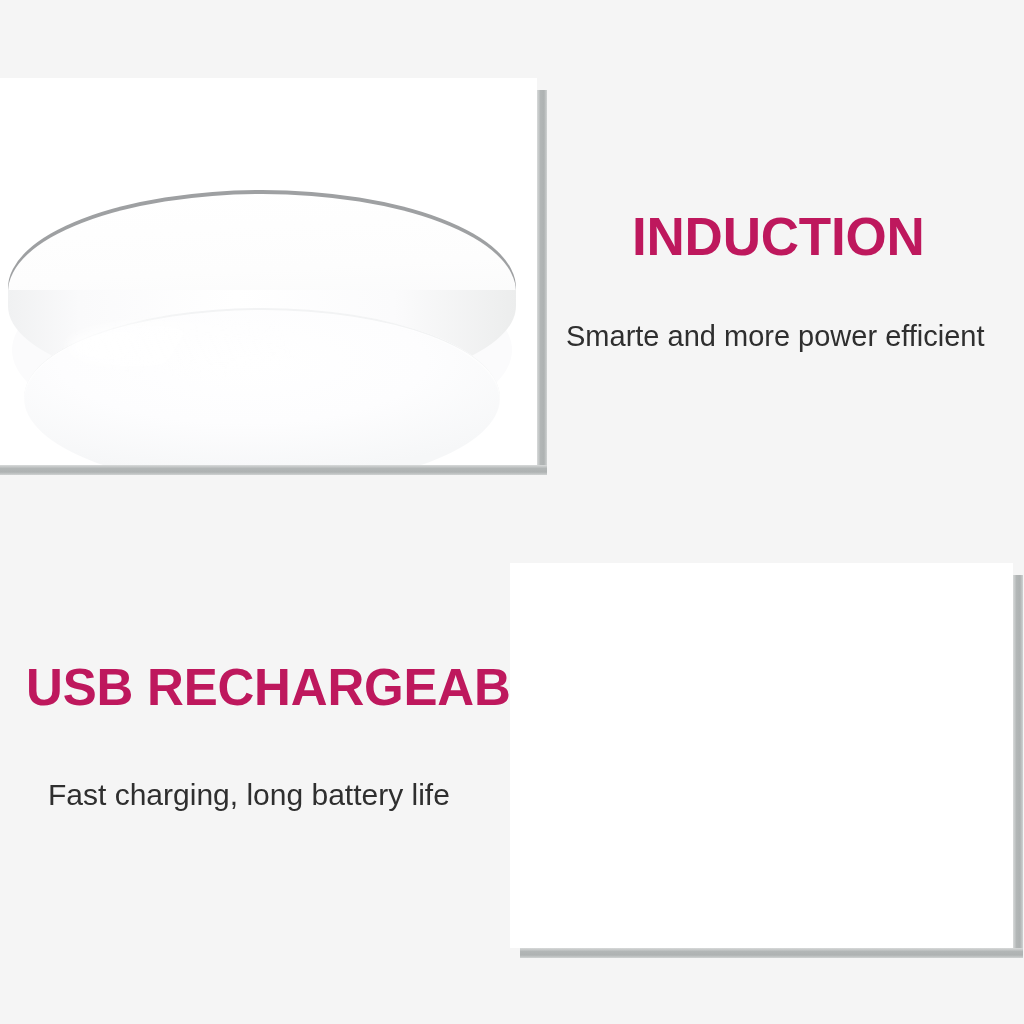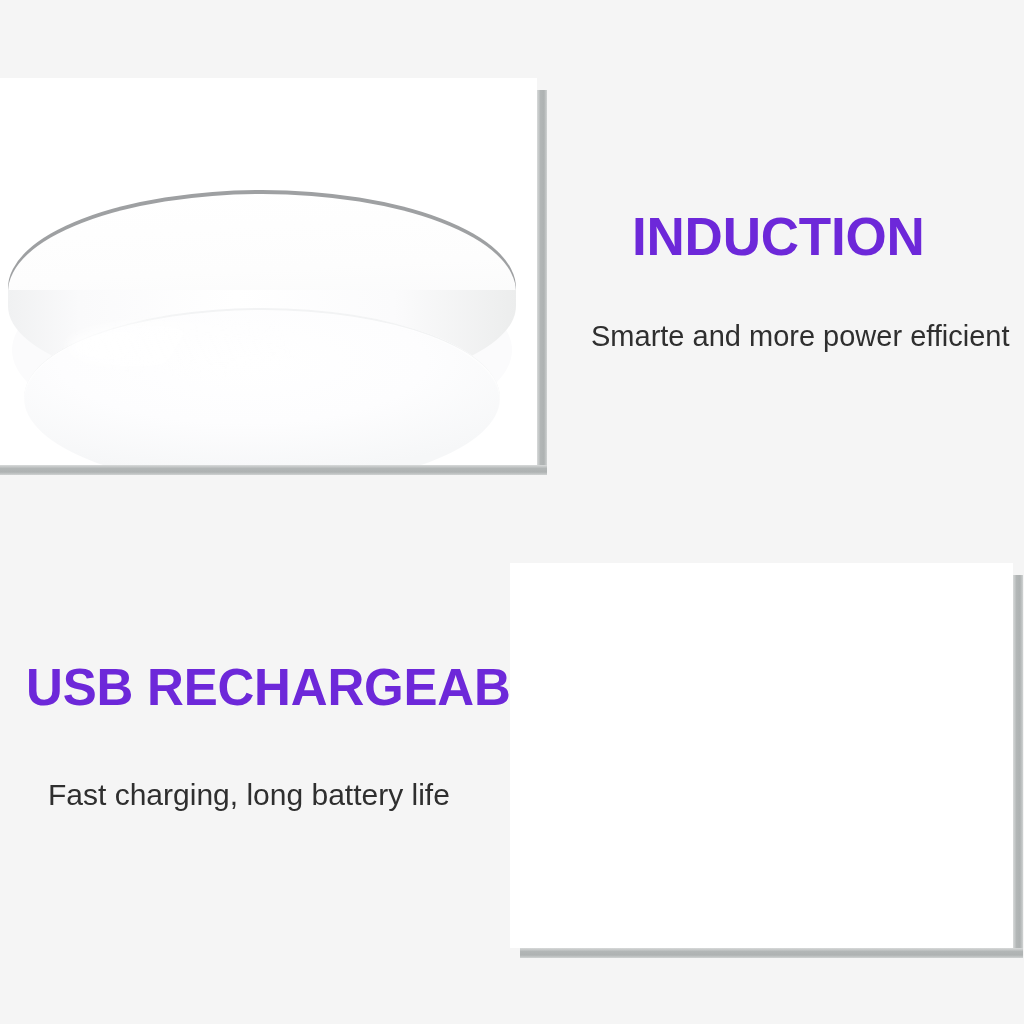--- a/index.html
+++ b/index.html
@@ -99,36 +99,36 @@
     left: 60px; top: 130px;
     width: 230px; height: 54px;
     border-radius: 50%;
     background: linear-gradient(120deg, rgba(255,255,255,.95), rgba(255,255,255,0));
     filter: blur(6px);
   }
 
   
   .heading {
     position: absolute;
-    color: #6d28d9;
+    color: #be185d;
     font-weight: 700;
     letter-spacing: -0.2px;
     white-space: nowrap;
     line-height: 1;
   }
   .subheading {
     position: absolute;
     color: #2f2f2f;
     font-weight: 300;
     white-space: nowrap;
     line-height: 1;
   }
 
   #induction-heading { left: 632px; top: 210px; font-size: 53px; }
-  #induction-subheading { left: 591px; top: 322px; font-size: 29px; }
+  #induction-subheading { left: 566px; top: 322px; font-size: 29px; }
 
   #usb-heading { left: 26px; top: 662px; font-size: 51px; }
   #usb-subheading { left: 48px; top: 780px; font-size: 30px; }
 </style>
 </head>
 <body>
 
 <div class="canvas">
 
   <div class="shadow-bar vertical" id="panel-induction-shadow-right"></div>

